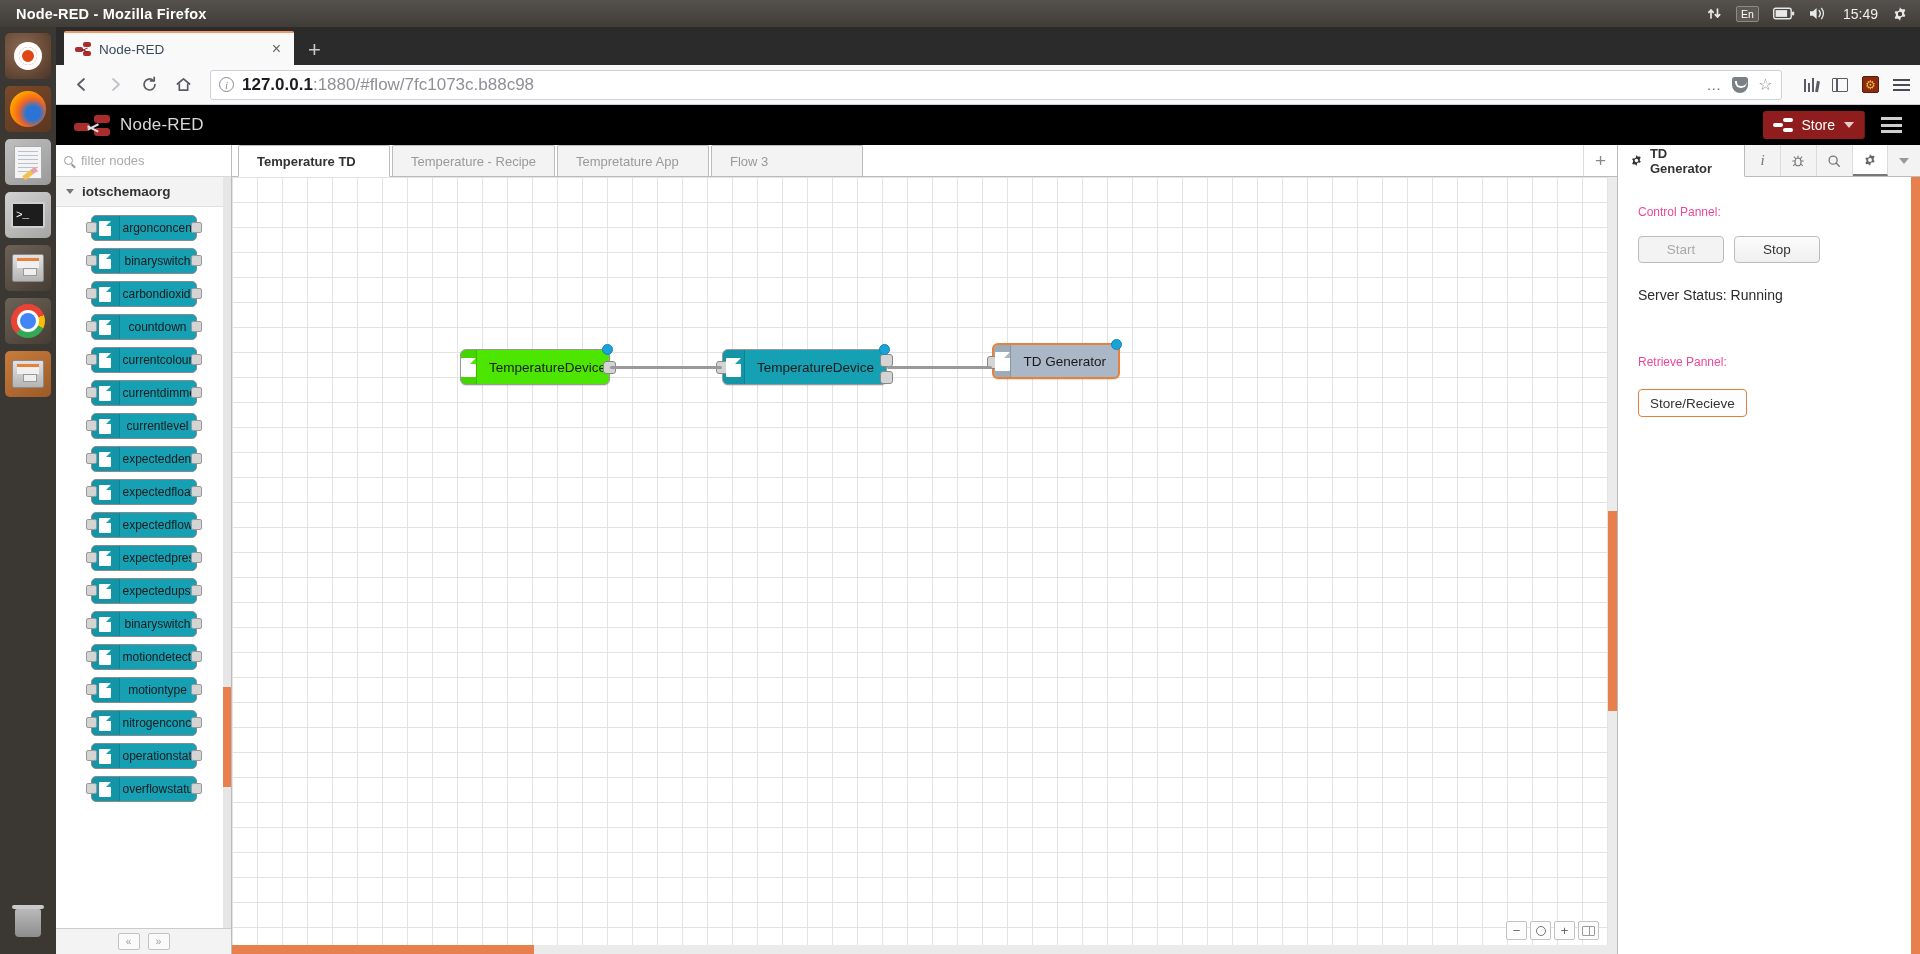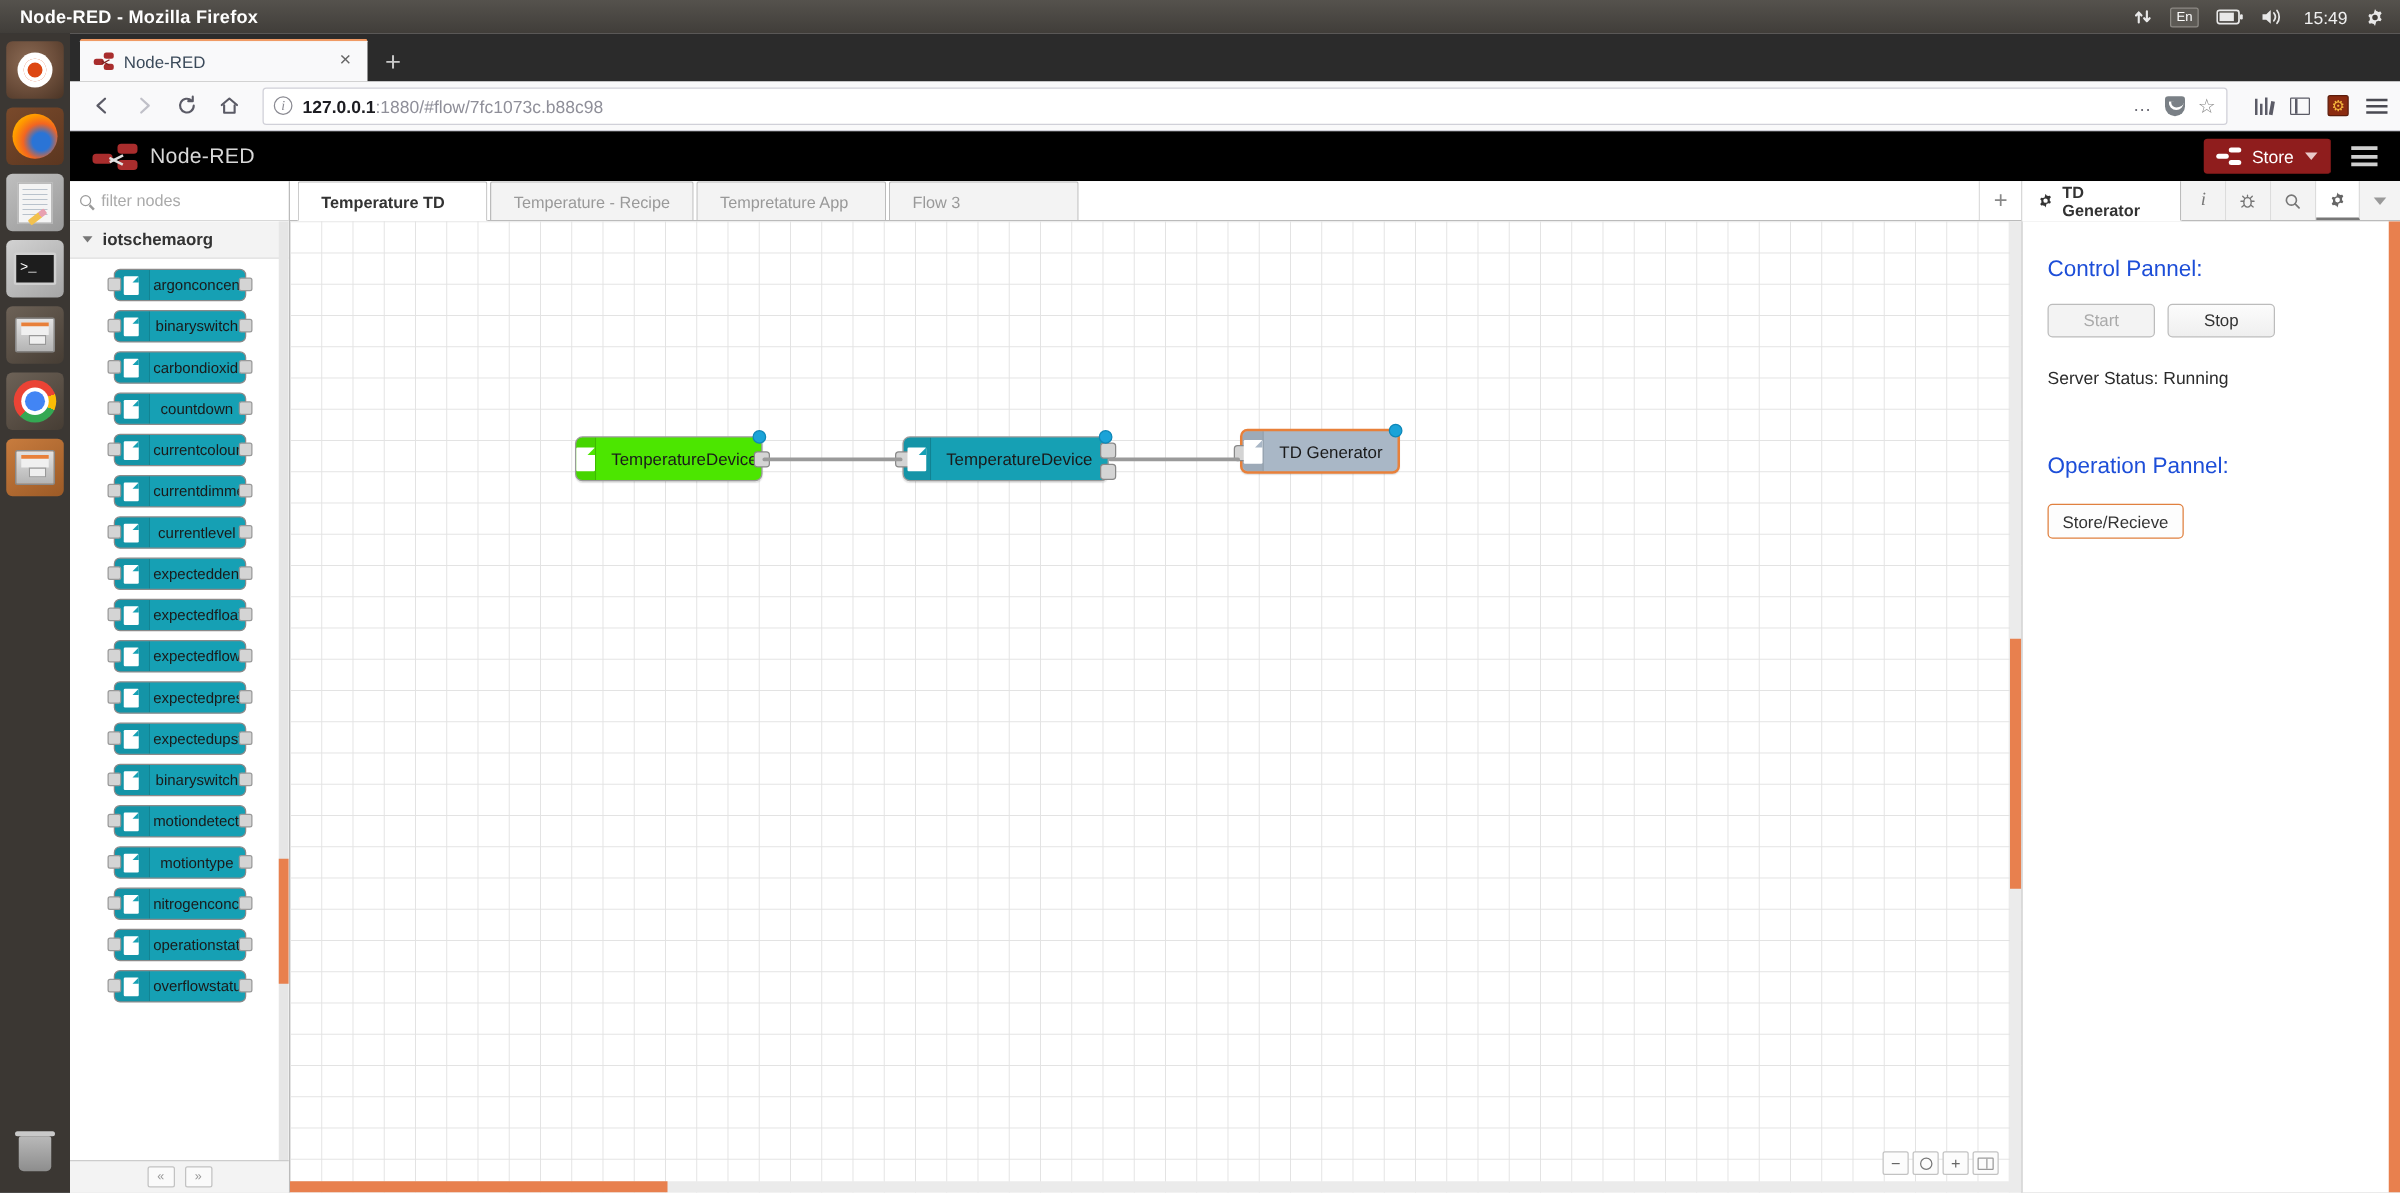--- a/index.html
+++ b/index.html
@@ -132,21 +132,21 @@
   #urlbar {
     flex: 1; height: 30px; margin: 0 8px; background: #fff;
     border: 1px solid #d0d0d8; border-radius: 3px;
     display: flex; align-items: center; padding: 0 8px; gap: 8px;
   }
   .info-circle {
     width: 15px; height: 15px; border-radius: 50%; border: 1.4px solid #8a8a92;
     color: #8a8a92; font-size: 11px; display: flex; align-items: center; justify-content: center;
     font-family: "Liberation Serif", serif; font-style: italic;
   }
-  #urlbar .url-text { font-size: 14px; color: #8f8f99; flex:1; }
+  #urlbar .url-text { font-size: 17px; color: #8f8f99; flex:1; }
   #urlbar .url-text b { color: #1c1c21; font-weight: bold; }
   .urlbar-icons { display: flex; align-items: center; gap: 10px; color: #6c6c76; }
   .pocket { width:16px; height:16px; background:#7a8086; border-radius: 3px 3px 9px 9px; position:relative;}
   .pocket::after{content:"";position:absolute;left:3px;top:4px;width:10px;height:5px;border-left:2px solid #fff;border-bottom:2px solid #fff;border-radius:0 0 6px 6px;transform:skewX(0deg);}
   .star { color:#888; font-size:16px;}
   .toolbar-right { display:flex; align-items:center; gap:14px; padding-left:10px;}
   .lib-icon { display:flex; gap:1.5px; align-items:flex-end; height:15px;}
   .lib-icon span { width:2.5px; background:#5b5b66; display:block;}
   .sidebar-icon { width:16px; height:14px; border:1.6px solid #5b5b66; border-radius:1px; position:relative;}
   .sidebar-icon::after{content:"";position:absolute;left:3px;top:0;bottom:0;width:1.6px;background:#5b5b66;}
@@ -327,21 +327,21 @@
     padding: 0 12px; font-size: 13px; font-weight: bold; color: #333;
     border-right: 1px solid #bbb; border-bottom: 1px solid #fff; margin-bottom: -1px;
   }
   .sb-icon-btn {
     width: 36px; display: flex; align-items: center; justify-content: center;
     border-right: 1px solid #dcdcdc; color: #777; font-size: 14px; background: #f3f3f3;
   }
   .sb-icon-btn.sel { background:#fff; border-bottom: 2px solid #777; }
   .sb-caret { width: 32px; display: flex; align-items: center; justify-content: center; color:#999; }
   #sb-content { flex: 1; padding: 28px 20px 0 20px; overflow: hidden; position: relative; }
-  .sb-section-label { font-size: 18px; color: #1d4ed8; margin-bottom: 17px; }
+  .sb-section-label { font-size: 12px; color: #ec4899; margin-bottom: 17px; }
   .btn-row { display: flex; gap: 10px; margin-bottom: 24px; }
   .sb-btn {
     min-width: 86px; height: 27px; border: 1px solid #bcbcbc; border-radius: 4px;
     background: linear-gradient(to bottom,#fcfcfc,#efefef); font-size: 13.5px; color: #333;
     display: flex; align-items: center; justify-content: center;
   }
   .sb-btn.disabled { color: #aaa; background:#f3f3f3; }
   .status-line { font-size: 14px; color: #2b2b2b; margin-bottom: 52px; }
   .radio-row { display: flex; align-items: center; gap: 11px; margin-bottom: 23px; }
   .radio {
@@ -794,21 +794,21 @@
         </div>
 
         <div id="sb-content">
           <div class="sb-section-label">Control Pannel:</div>
           <div class="btn-row">
             <div class="sb-btn disabled">Start</div>
             <div class="sb-btn">Stop</div>
           </div>
           <div class="status-line">Server Status: Running</div>
 
-          <div class="sb-section-label" style="margin-bottom:14px;">Operation Pannel:</div>
+          <div class="sb-section-label" style="margin-bottom:14px;">Retrieve Pannel:</div>
           <div id="store-btn">Store/Recieve</div>
           <div id="sb-scroll-strip"></div>
         </div>
       </div>
 
     </div>
   </div>
 </div>
 
 </body></html>

